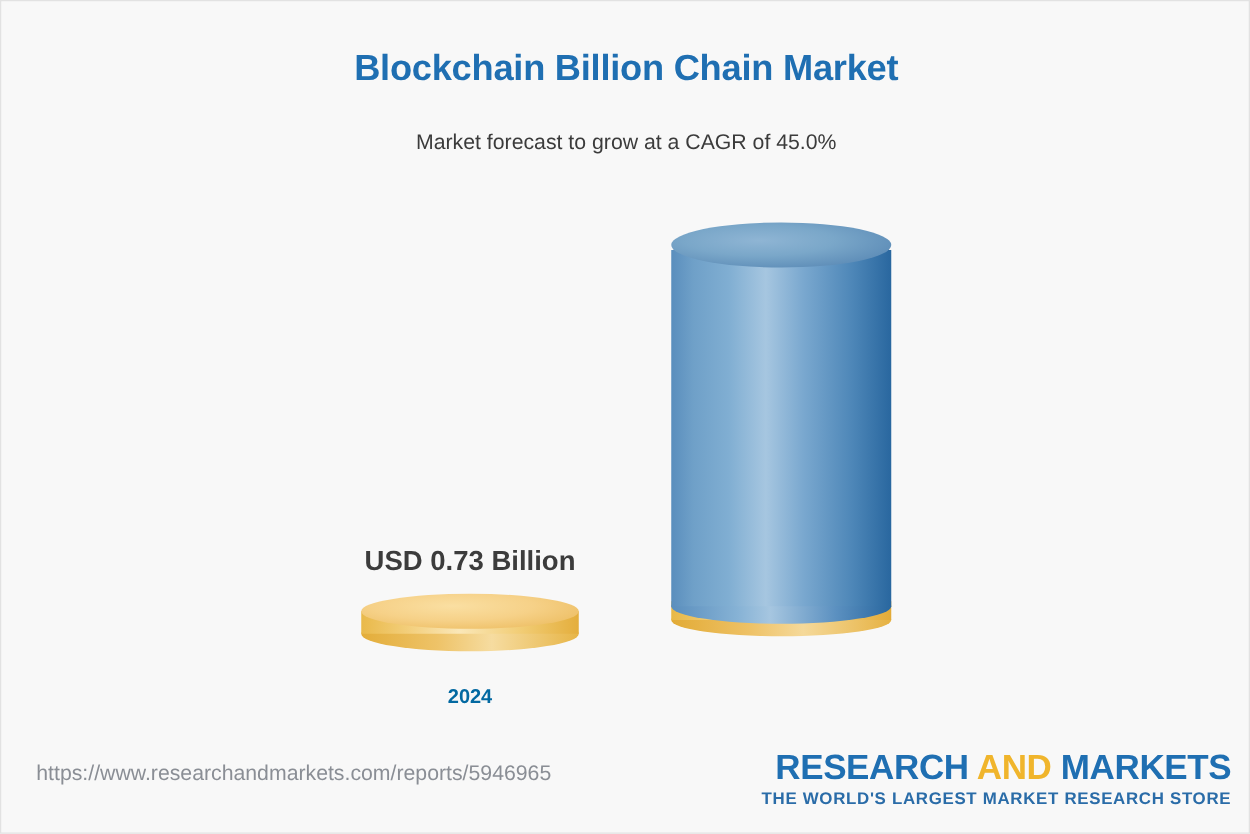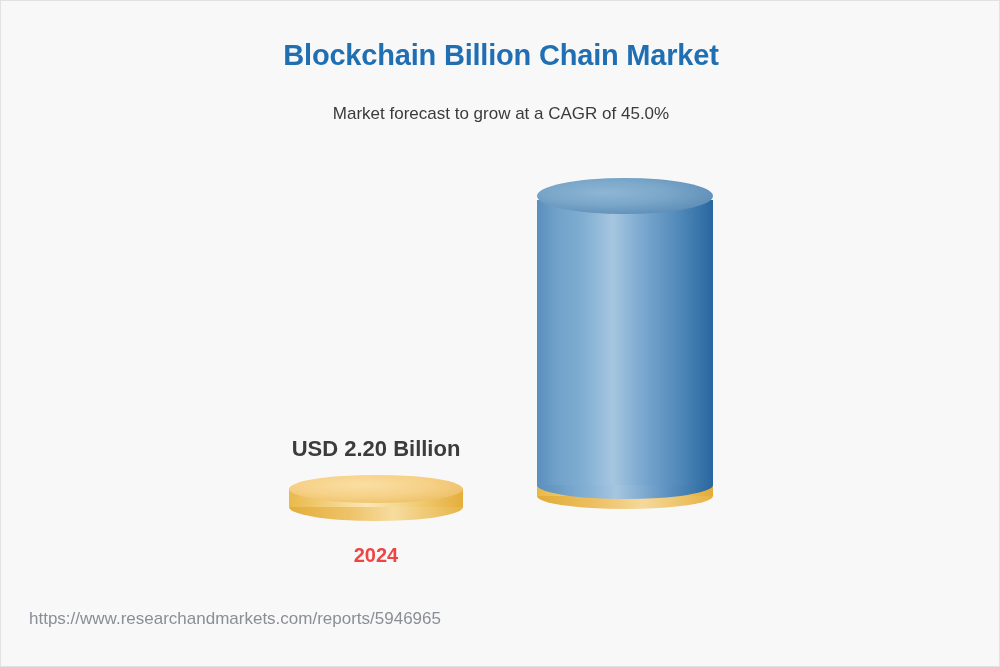--- a/index.html
+++ b/index.html
@@ -46,22 +46,22 @@
     width:100%;
     text-align:center;
     font-size:22px;font-weight:bold;
     color:#3c3c3c;
     white-space:nowrap;
   }
   .cat-label{
     position:absolute;
     width:100%;
     text-align:center;
-    font-size:20px;font-weight:bold;
-    color:#ef4444;
+    font-size:16px;font-weight:bold;
+    color:#0369a1;
   }
 
   
   #col-2024{ left:288px; width:174px; height:290px; }
   #label-2024-value{ top:155px; left:0; }
   #gold-disc{
     position:absolute;
     left:0; bottom:50px;
     width:174px; height:46px;
   }
@@ -152,21 +152,21 @@
 <body>
 
 <div id="page">
 
   <div id="chart-title">Blockchain Billion Chain Market</div>
   <div id="chart-subtitle">Market forecast to grow at a CAGR of 45.0%</div>
 
   <div id="plot">
 
     <div class="col" id="col-2024">
-      <div class="val-label" id="label-2024-value">USD 2.20 Billion</div>
+      <div class="val-label" id="label-2024-value">USD 0.73 Billion</div>
 
       <div id="gold-disc">
         <div class="bottom-cap"></div>
         <div class="side"></div>
         <div class="top-cap"></div>
       </div>
 
       <div class="cat-label" id="label-2024-cat">2024</div>
     </div>
 
@@ -180,14 +180,18 @@
       <div id="cyl-bottom-edge"></div>
       <div id="cyl-body"></div>
       <div id="cyl-top-cap"></div>
 
     </div>
 
   </div>
 
   <div id="footer-url">https://www.researchandmarkets.com/reports/5946965</div>
 
+  <div id="logo">
+    <div id="logo-main"><span>RESEARCH</span> <span class="and">AND</span> <span>MARKETS</span></div>
+    <div id="logo-tagline">THE WORLD'S LARGEST MARKET RESEARCH STORE</div>
+  </div>
 
 </div>
 
 </body></html>

